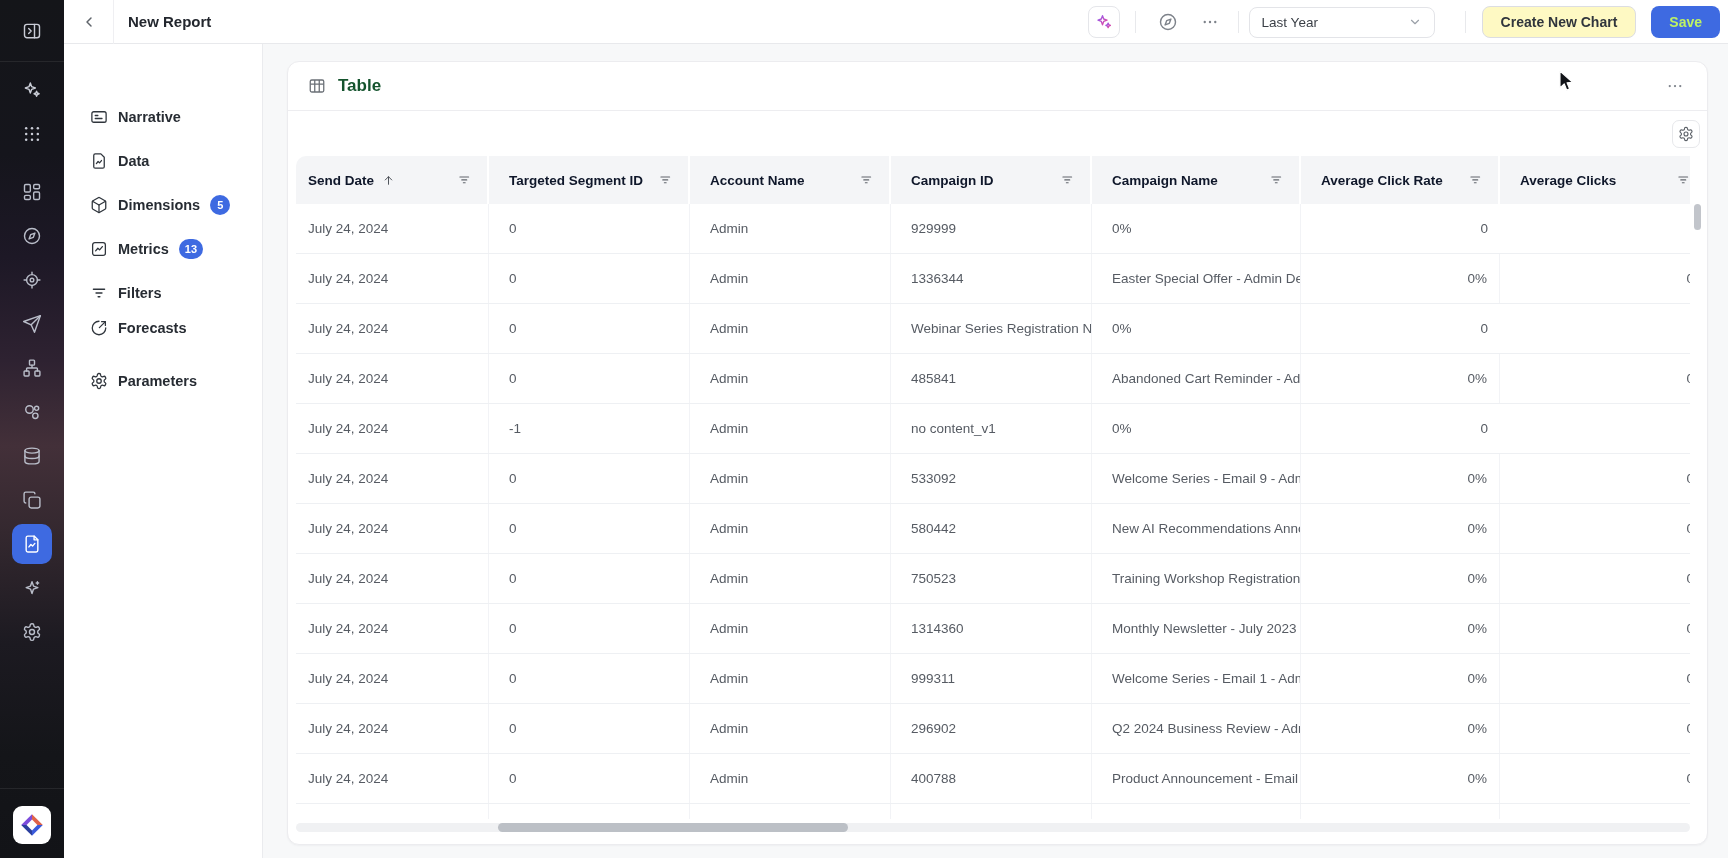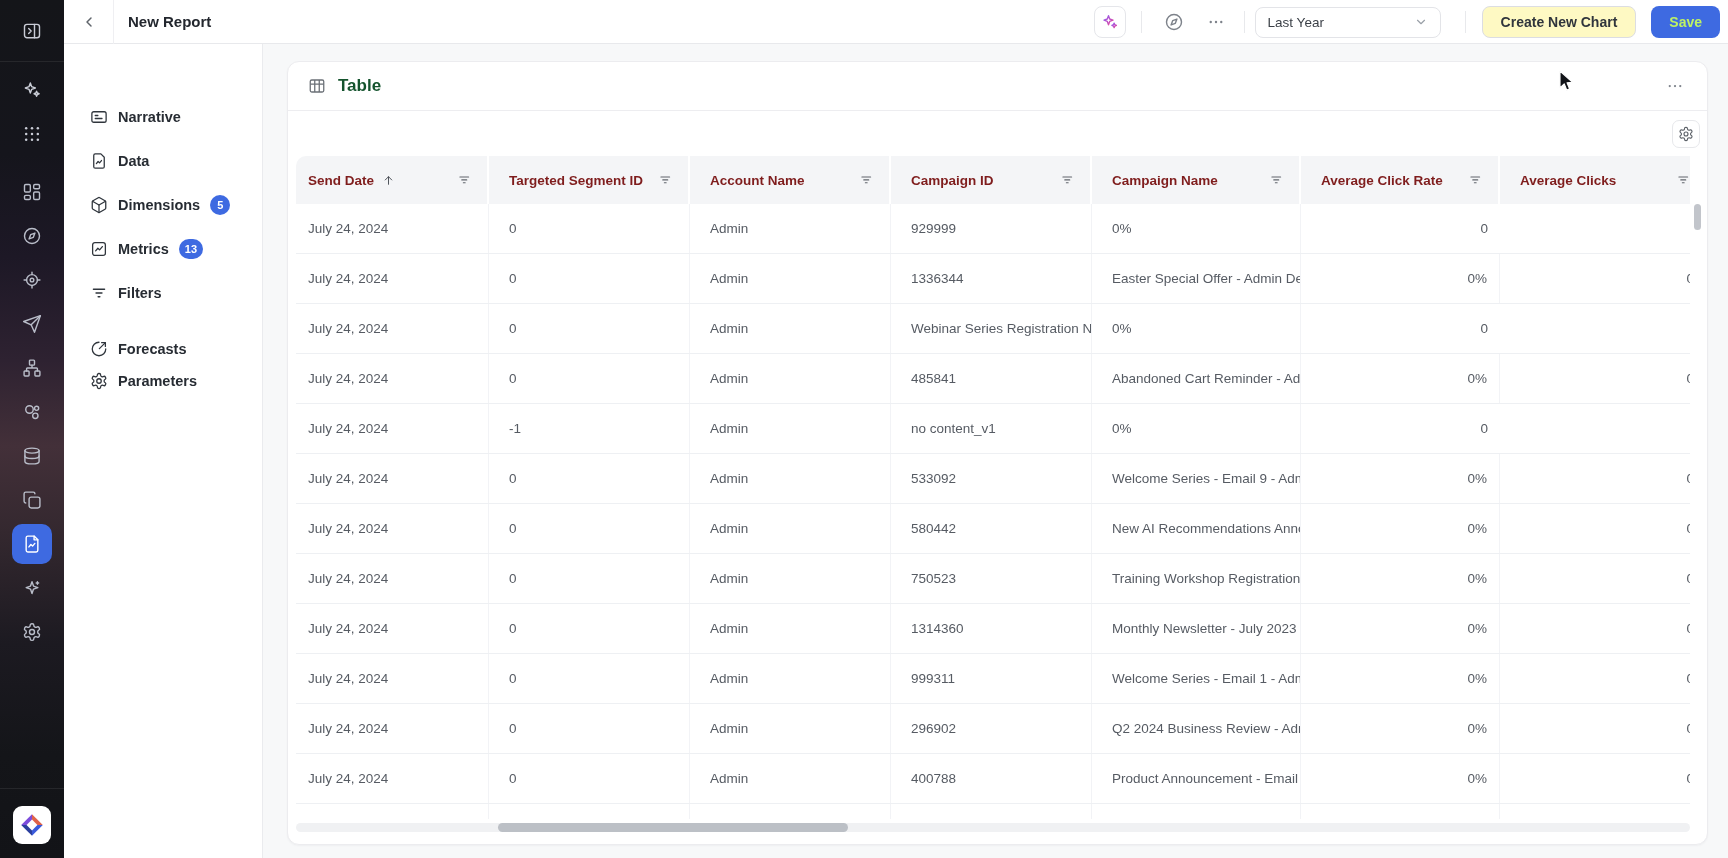--- a/index.html
+++ b/index.html
@@ -64,21 +64,21 @@
   .gear-btn { position:absolute; right:7px; top:9px; width:28px; height:28px; border:1px solid #e7e8eb;
     border-radius:7px; background:#fff; color:#5b6067; display:flex; align-items:center; justify-content:center; cursor:pointer; }
 
   .tbl-clip { position:relative; margin-left:8px; width:1394px; height:663px; overflow:hidden; }
   .tr { display:grid; grid-template-columns:193px 201px 201px 201px 209px 199px 206px; width:1410px; }
   .thead { background:#f4f5f7; border-radius:10px 10px 0 0; height:48px; }
   .th { display:flex; align-items:center; justify-content:space-between; padding:0 14px 0 20px;
     border-right:2px solid #fff; overflow:hidden; cursor:pointer; }
   .th:first-child { padding-left:12px; }
   .th:last-child { border-right:0; }
-  .th .th-label { font-size:13.5px; font-weight:700; color:#7f1d1d; white-space:nowrap; display:flex; align-items:center; gap:8px; }
+  .th .th-label { font-size:13.5px; font-weight:700; color:#0f172a; white-space:nowrap; display:flex; align-items:center; gap:8px; }
   .filter-ic { flex:0 0 auto; color:#60656c; display:flex; cursor:pointer; }
   .sort-ic { color:#42474f; display:flex; }
   .tbody .tr { height:50px; border-bottom:1px solid #eef0f3; background:#fff; }
   .td { display:flex; align-items:center; padding:0 14px 0 20px; font-size:13.5px; color:#565b63;
     white-space:nowrap; overflow:hidden; border-right:1px solid #f2f3f6; }
   .td:first-child { padding-left:12px; }
   .td:last-child { border-right:0; }
   .tr .td:nth-child(6), .tr .td:nth-child(7) { justify-content:flex-end; padding-right:12px; }
 
   .vscroll-thumb { position:absolute; left:1406px; top:142px; width:7px; height:26px; border-radius:4px; background:#c2c5cb; cursor:pointer; }
@@ -277,21 +277,21 @@
       <button class="ghost-btn" style="margin-right:14px">
         <span style="display:flex">
           <svg width="18" height="18" viewBox="0 0 24 24" fill="currentColor">
               <circle cx="5" cy="12" r="1.6"></circle>
               <circle cx="12" cy="12" r="1.6"></circle>
               <circle cx="19" cy="12" r="1.6"></circle>
             </svg>
         </span>
       </button>
       <div class="vline" style="margin-right:10px"></div>
-      <div class="dropdown" style="margin-right:24px">
+      <div class="dropdown" style="margin-right:30px">
         <span>Last Year</span>
         <span style="display:flex;color:#9aa0a8">
           <svg width="14" height="14" viewBox="0 0 24 24" fill="none" stroke="currentColor" stroke-width="2" stroke-linecap="round" stroke-linejoin="round">
               <path d="m6 9 6 6 6-6"></path>
             </svg>
         </span>
       </div>
       <div class="vline" style="margin-right:16px"></div>
       <button class="btn-secondary" style="margin-right:15px">Create New Chart</button>
       <button class="btn-primary">Save</button>
@@ -342,21 +342,21 @@
       <button class="nav-item" style="top: 231px;">
         <span class="nico">
           <svg width="18" height="18" viewBox="0 0 24 24" fill="none" stroke="currentColor" stroke-width="1.7" stroke-linecap="round" stroke-linejoin="round">
             <path d="M4.5 7h15"></path>
             <path d="M8 12h8"></path>
             <path d="M10.8 17h2.4"></path>
           </svg>
         </span>
         <span class="nlabel">Filters</span>
       </button>
-      <button class="nav-item" style="top: 287px;">
+      <button class="nav-item" style="top: 266px;">
         <span class="nico">
           <svg width="18" height="18" viewBox="0 0 24 24" fill="none" stroke="currentColor" stroke-width="1.7" stroke-linecap="round" stroke-linejoin="round">
             <path d="M21 12a9 9 0 1 1-9-9"></path>
             <path d="M15.5 3.5h5v5"></path>
             <path d="m20.5 3.5-8 8"></path>
           </svg>
         </span>
         <span class="nlabel">Forecasts</span>
       </button>
       <button class="nav-item" style="top: 319px;">

